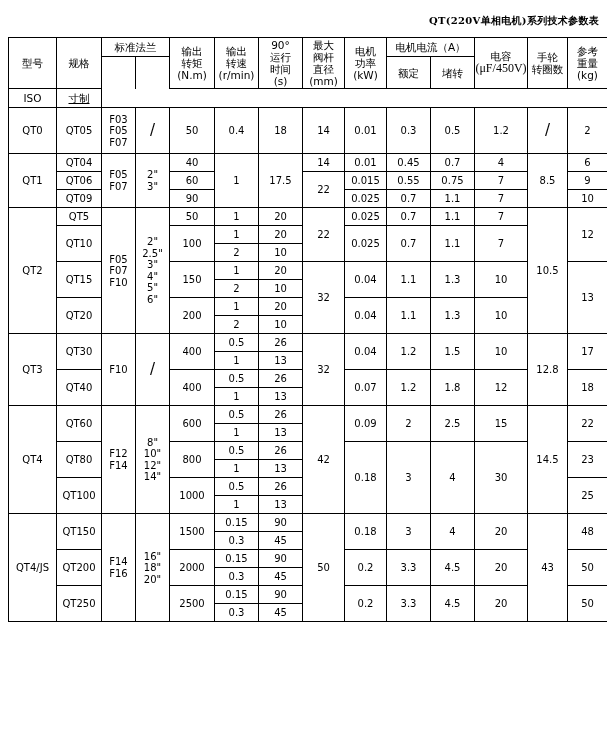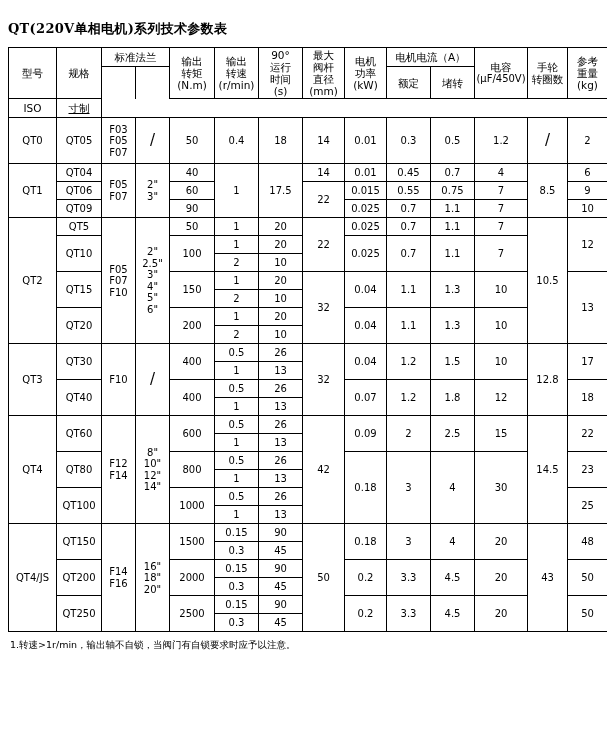--- a/index.html
+++ b/index.html
@@ -10,46 +10,46 @@
     color:#000;
     overflow:hidden;
   }
   .page{
     position:relative;
     width:607px;height:749px;
     box-sizing:border-box;
     padding:0 8px;
   }
   .title{
-    text-align:left;
+    text-align:right;
     font-weight:bold;
-    font-size:13px;
+    font-size:10px;
     font-family:"DejaVu Serif","Liberation Serif",serif;
-    padding:20px 0 9px 0;
+    padding:14px 0 9px 0;
     letter-spacing:0.3px;
   }
   table.spec{
     border-collapse:collapse;
     width:591px;
     table-layout:fixed;
     font-size:10px;
   }
   table.spec td,table.spec th{
     border:1px solid #000;
     text-align:center;
     vertical-align:middle;
     padding:1px 0;
     line-height:1.15;
     font-weight:normal;
   }
   table.spec thead td{
     font-size:10.5px;
     height:16px;
   }
-  .small{font-size:10px;}
+  .small{font-size:12px;font-family:Liberation Serif, serif;}
   .nbt{border-top:none !important;}
   .nbb{border-bottom:none !important;}
   .slash{font-size:15px;}
   .notes{
     margin-top:6px;
     font-size:9.5px;
     line-height:1.5;
     padding-left:2px;
   }
   .notes div{white-space:nowrap;}
@@ -432,16 +432,15 @@
       </tr>
       <tr style="height:18px;">
         <td>0.3</td>
         <td>45</td>
       </tr>
 
     </tbody>
   </table>
 
   <div class="notes">
-    <div>1.转速&gt;1r/min，输出轴不自锁，当阀门有自锁要求时应予以注意。</div>
   </div>
 
 </div>
 
 </body></html>

